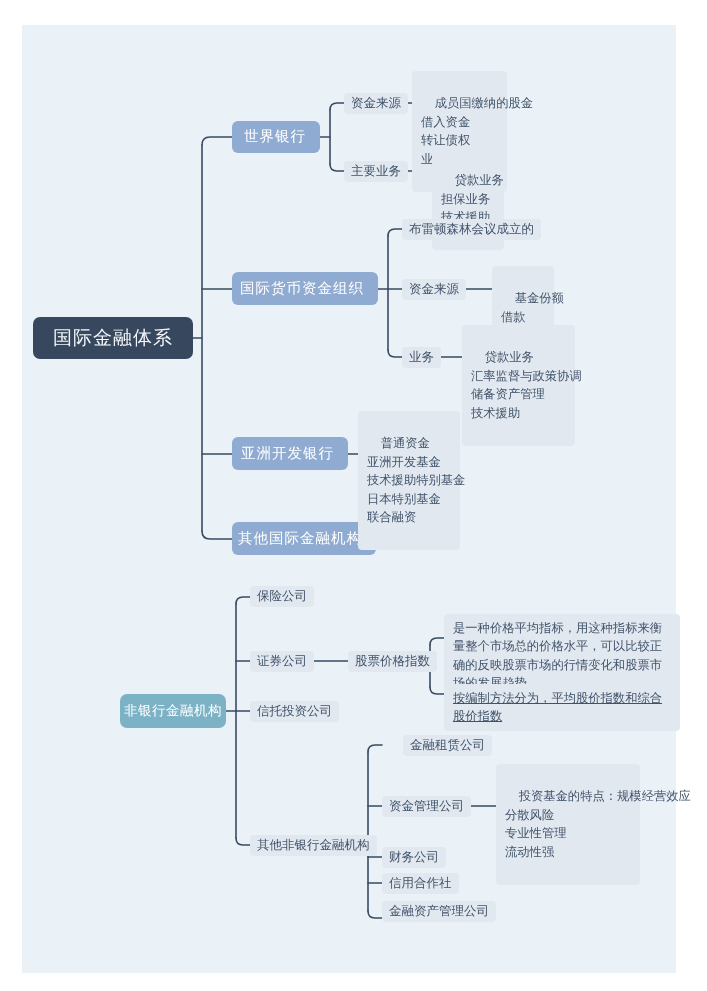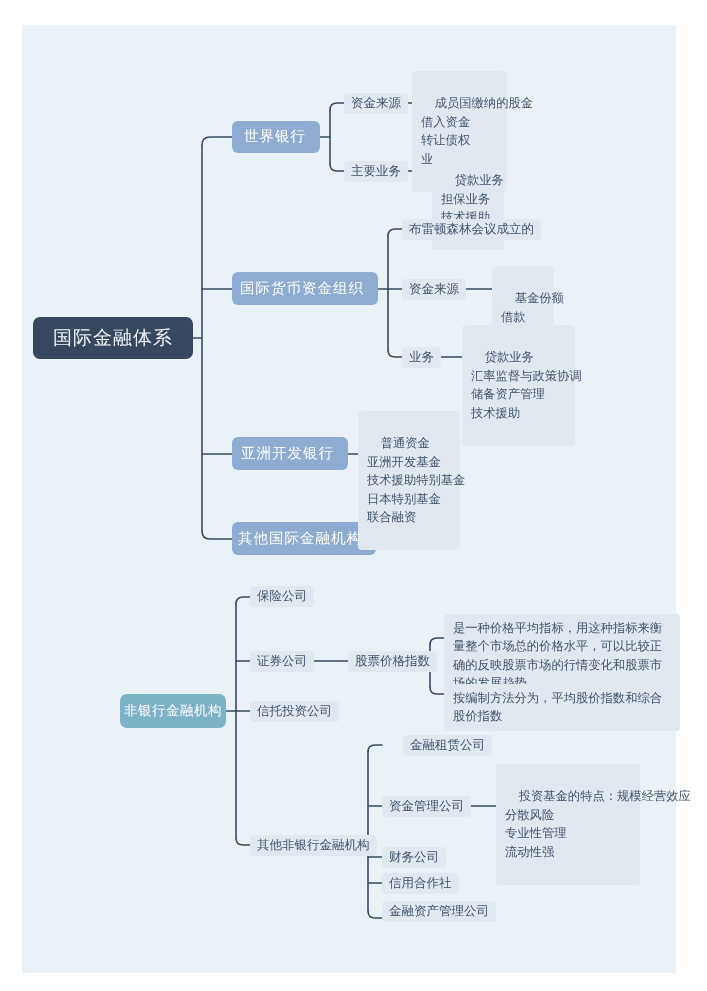--- a/index.html
+++ b/index.html
@@ -168,21 +168,21 @@
     <span>证券公司</span>
   </div>
 
   <div class="node chip" style="left:348px;top:651px;height:21px;">
     <span>股票价格指数</span>
   </div>
 
   <div class="node blk wrapblk" style="left:444px;top:614px;width:236px;">
     <span>是一种价格平均指标，用这种指标来衡量整个市场总的价格水平，可以比较正确的反映股票市场的行情变化和股票市场的发展趋势</span>
   </div>
-  <div class="node blk wrapblk" style="left:444px;top:684px;width:236px;">
+  <div class="node blk wrapblk" style="left:444px;top:684px;width:236px;text-decoration:underline;">
     <span>按编制方法分为，平均股价指数和综合股价指数</span>
   </div>
 
   <div class="node chip" style="left:250px;top:701px;height:21px;">
     <span>信托投资公司</span>
   </div>
 
   <div class="node chip" style="left:250px;top:835px;height:21px;">
     <span>其他非银行金融机构</span>
   </div>

